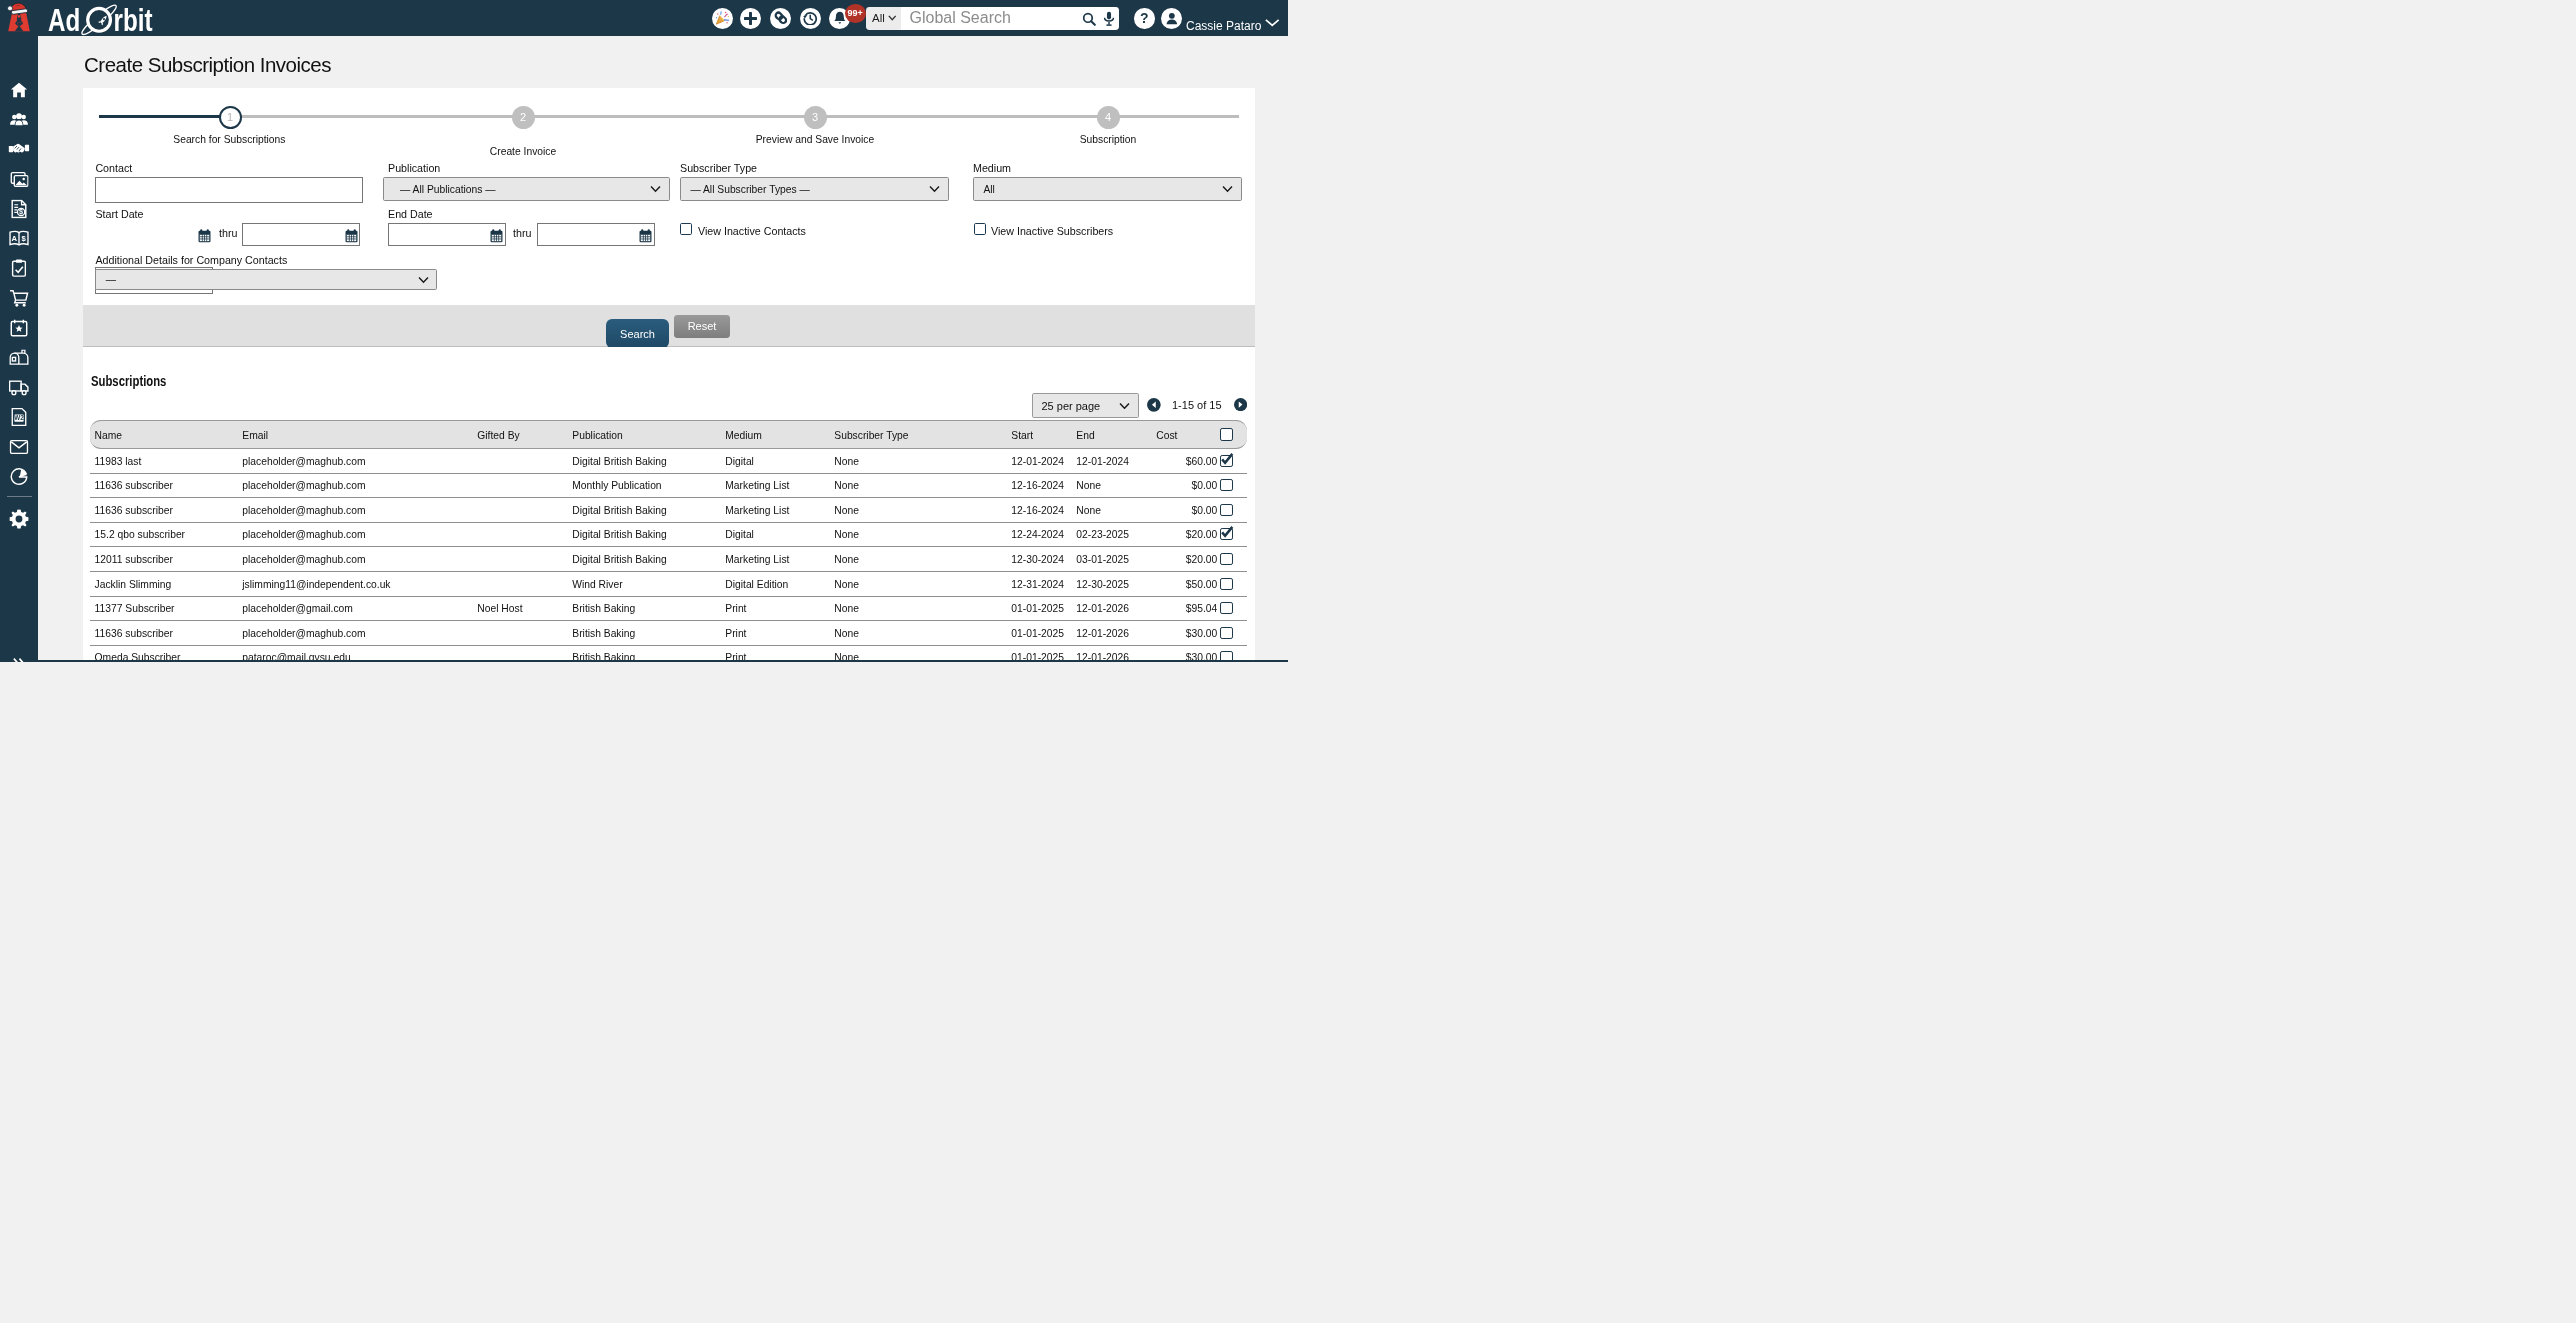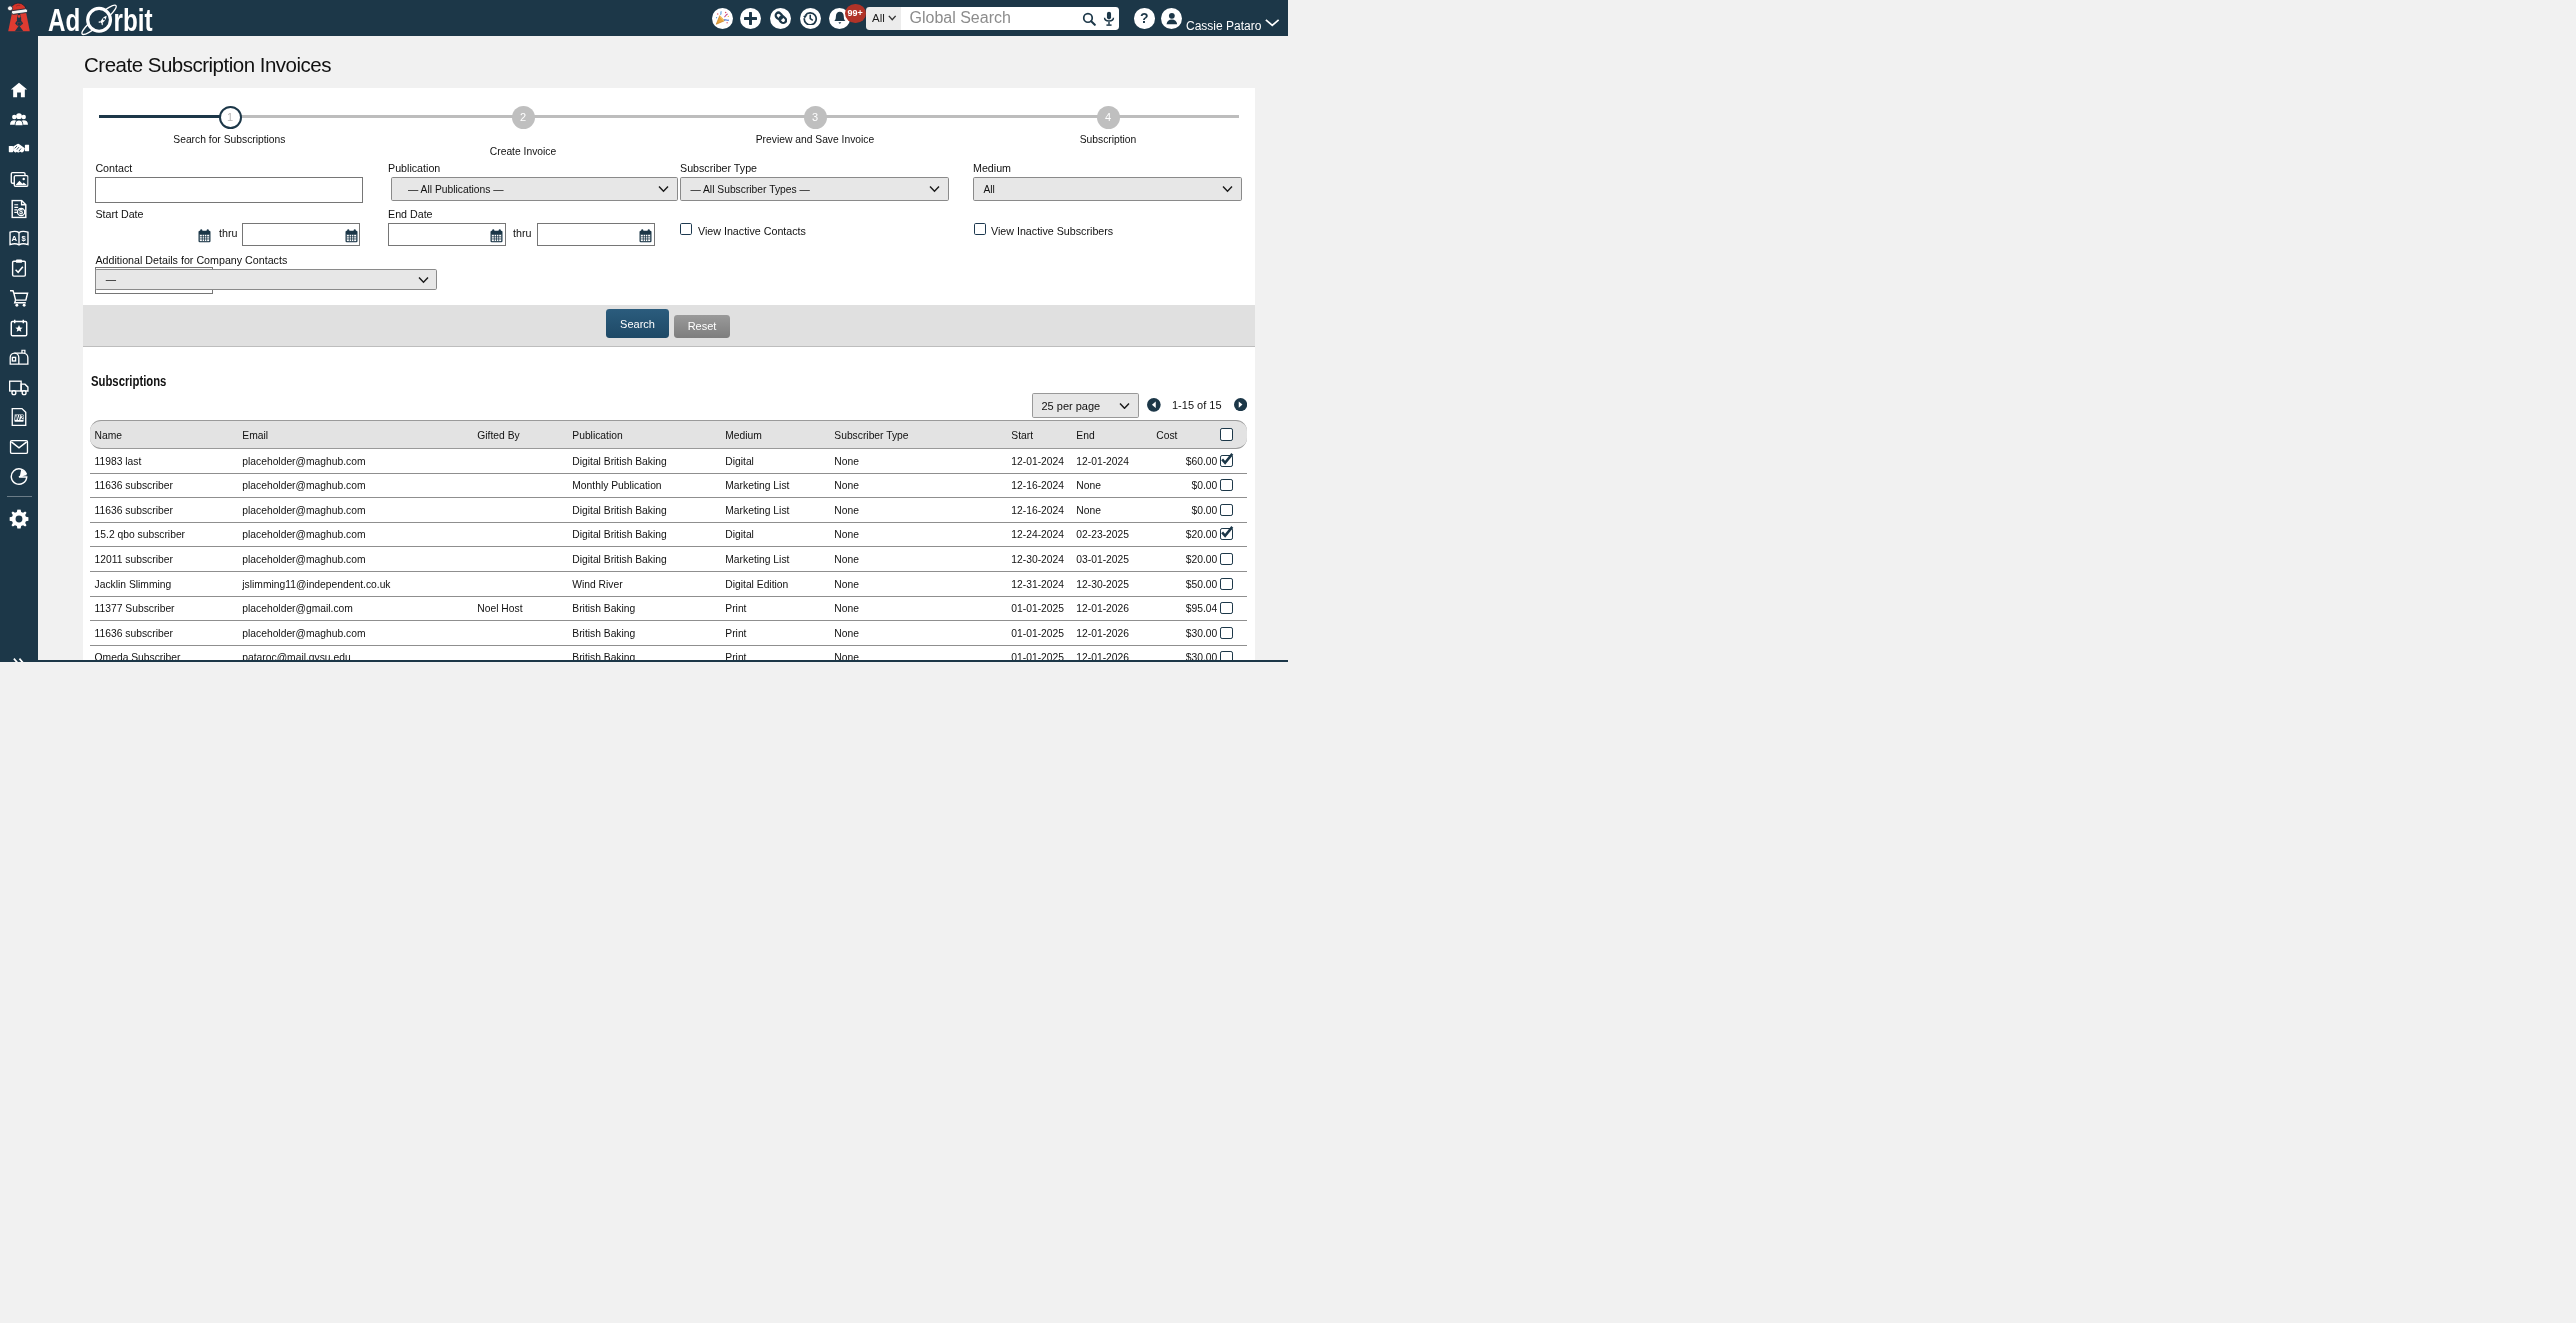--- a/index.html
+++ b/index.html
@@ -320,21 +320,21 @@
     <div class="slabel" style="left:312px; top:58px;">Create Invoice</div>
     <div class="slabel" style="left:604px; top:46px;">Preview and Save Invoice</div>
     <div class="slabel" style="left:897px; top:46px;">Subscription</div>
 
     <div class="flabel" style="left:12.4px; top:74px;">Contact</div>
     <div class="flabel" style="left:305px; top:74px;">Publication</div>
     <div class="flabel" style="left:597px; top:74px;">Subscriber Type</div>
     <div class="flabel" style="left:890px; top:74px;">Medium</div>
 
     <div class="inp" style="left:12.4px; top:89px; width:268px; height:26px;"></div>
-    <div class="sel" style="left:308px; top:89px; width:287px; height:24px;padding-left:16px;">— All Publications —
+    <div class="sel" style="left:300px; top:89px; width:287px; height:24px;padding-left:16px;">— All Publications —
       <svg class="chev" viewBox="0 0 13 9">
           <polyline points="1.2,1.8 6.5,7.4 11.8,1.8" fill="none" stroke="#1a1a1a" stroke-width="1.7"></polyline>
         </svg>
     </div>
     <div class="sel" style="left:597px; top:89px; width:269px; height:24px;">— All Subscriber Types —
       <svg class="chev" viewBox="0 0 13 9">
           <polyline points="1.2,1.8 6.5,7.4 11.8,1.8" fill="none" stroke="#1a1a1a" stroke-width="1.7"></polyline>
         </svg>
     </div>
     <div class="sel" style="left:890px; top:89px; width:269px; height:24px;">All
@@ -416,21 +416,21 @@
 
     <div class="flabel" style="left:12.4px; top:166px;">Additional Details for Company Contacts</div>
     <div class="sel" style="left:12.4px; top:181px; width:342px; height:21.4px;">—
       <svg class="chev" viewBox="0 0 13 9">
           <polyline points="1.2,1.8 6.5,7.4 11.8,1.8" fill="none" stroke="#1a1a1a" stroke-width="1.7"></polyline>
         </svg>
     </div>
   </div>
 
   <div class="abs" id="btnbar" style="left:83px; top:305px; width:1172px; height:42px; background:#e0e0e0; border-bottom:0.9px solid #bdbdbd;"></div>
-  <div class="btn" style="left:606px; top:309px; width:63px; height:29px; background:linear-gradient(#2b5c7d,#1e4966);">Search</div>
+  <div class="btn" style="left:606px; top:319px; width:63px; height:29px; background:linear-gradient(#2b5c7d,#1e4966);border-radius:6px;">Search</div>
   <div class="btn" style="left:674px; top:315px; width:56px; height:22.6px; background:linear-gradient(#9a9a9a,#7d7d7d);">Reset</div>
 
   <div class="panel" id="panel2" style="left:83px; top:347px; width:1172px; height:314px; overflow:hidden;">
     <div class="abs" style="left:7.6px; top:26px; font-size:14.5px; line-height:17px; font-weight:700; color:#111; transform:scaleX(0.78); transform-origin:left center;">Subscriptions</div>
 
     <div class="sel" style="left:949px; top:46px; width:107px; height:25px; font-size:11px; padding-left:8.5px; border-color:#999;">25 per page
       <svg class="chev" viewBox="0 0 13 9">
           <polyline points="1.2,1.8 6.5,7.4 11.8,1.8" fill="none" stroke="#1a1a1a" stroke-width="1.7"></polyline>
         </svg>
     </div>

